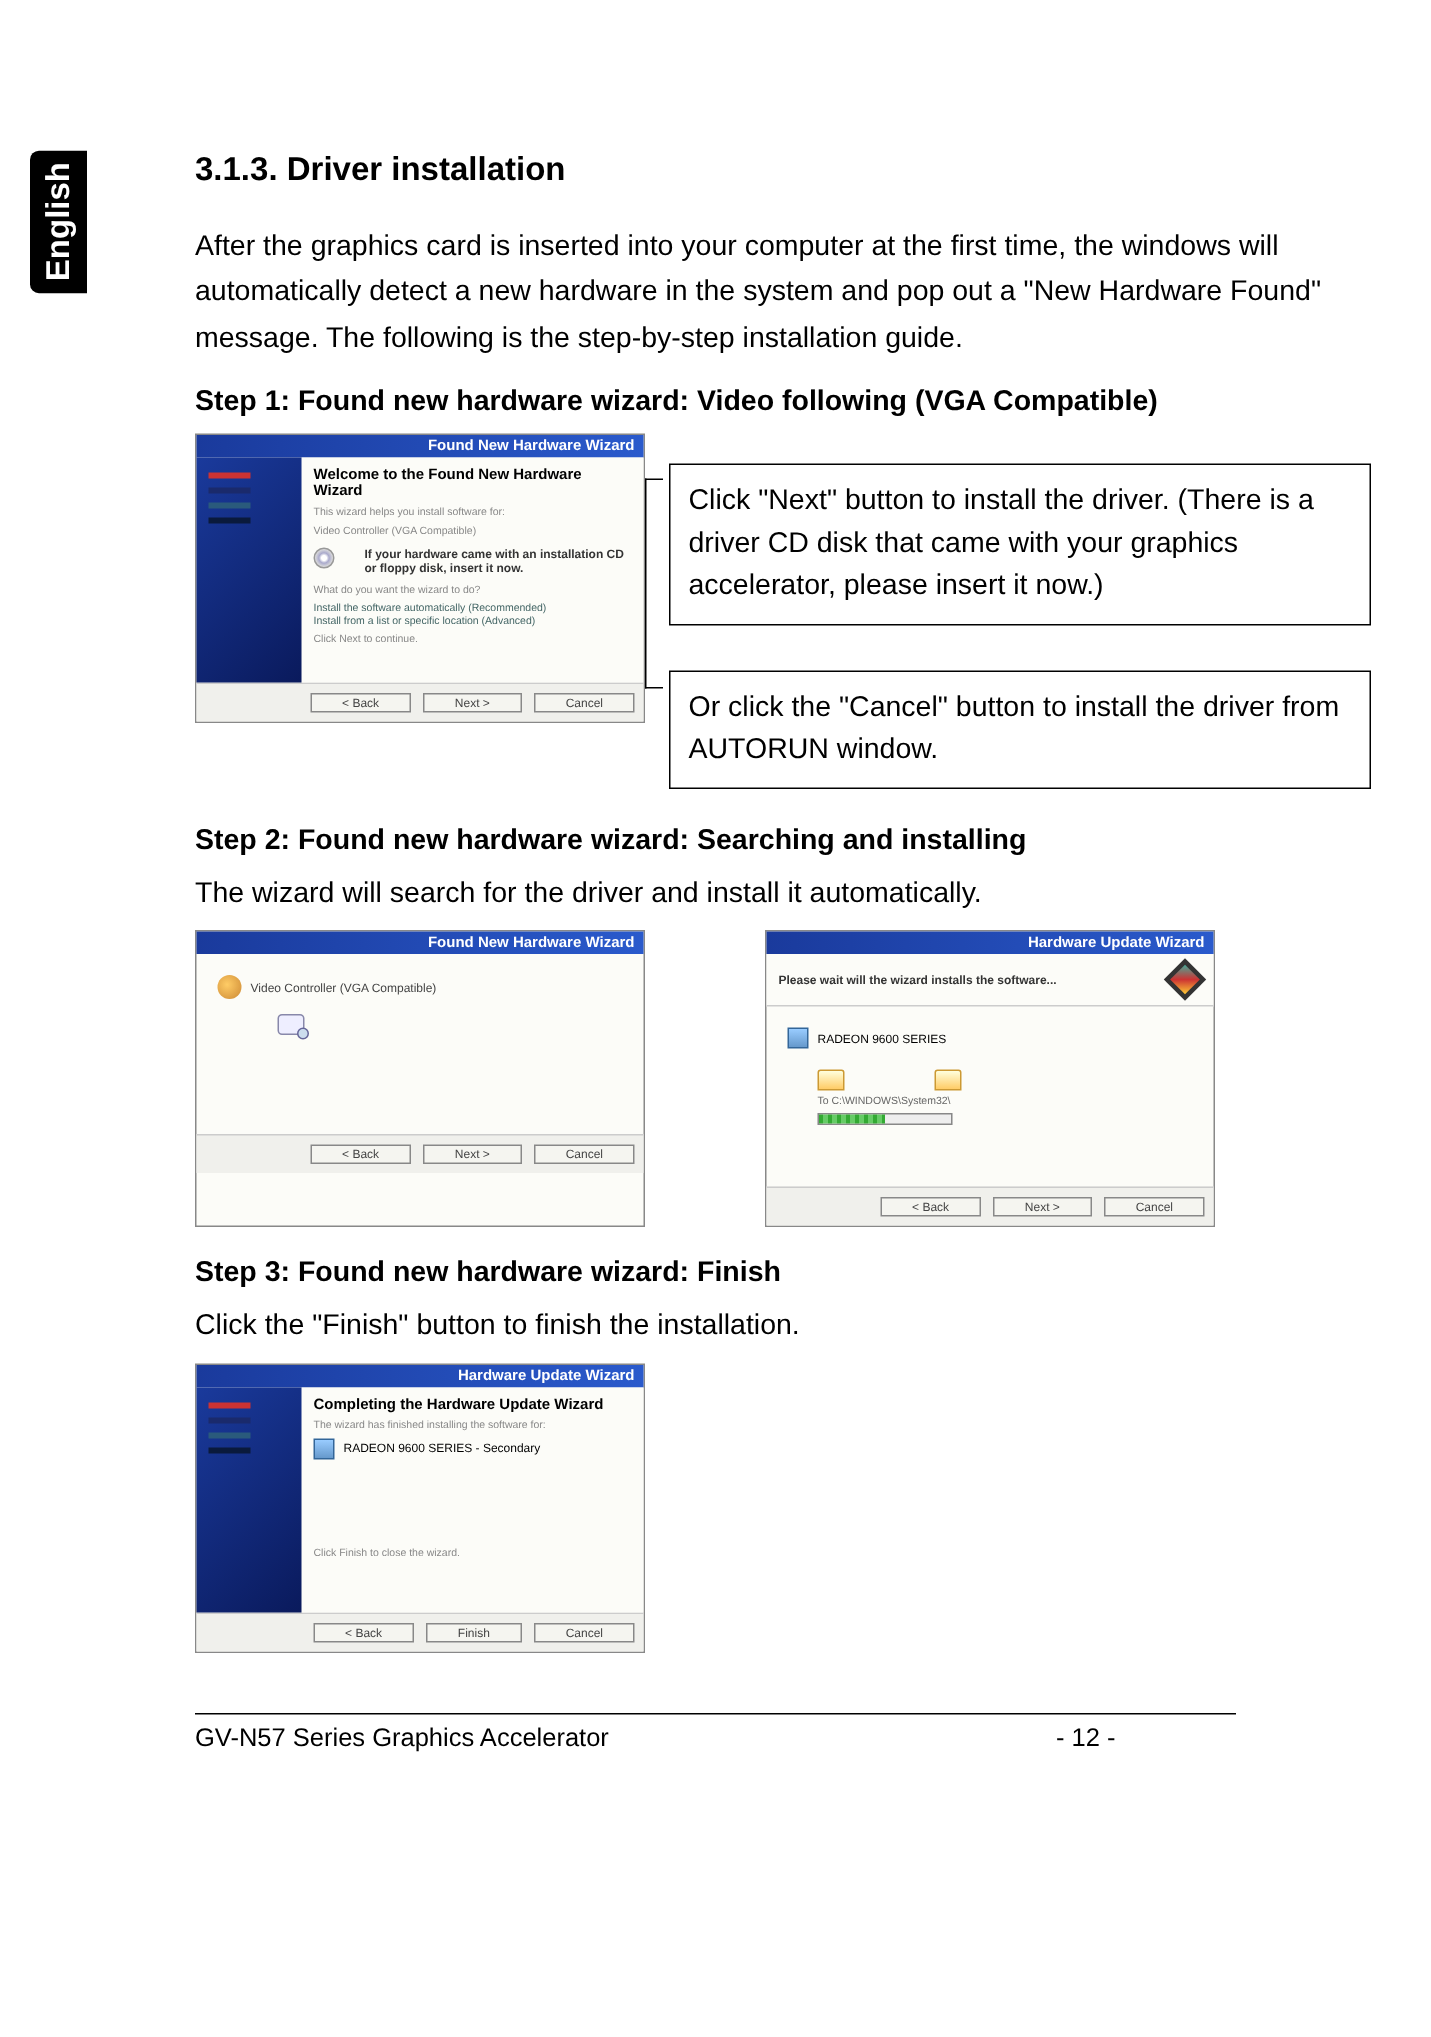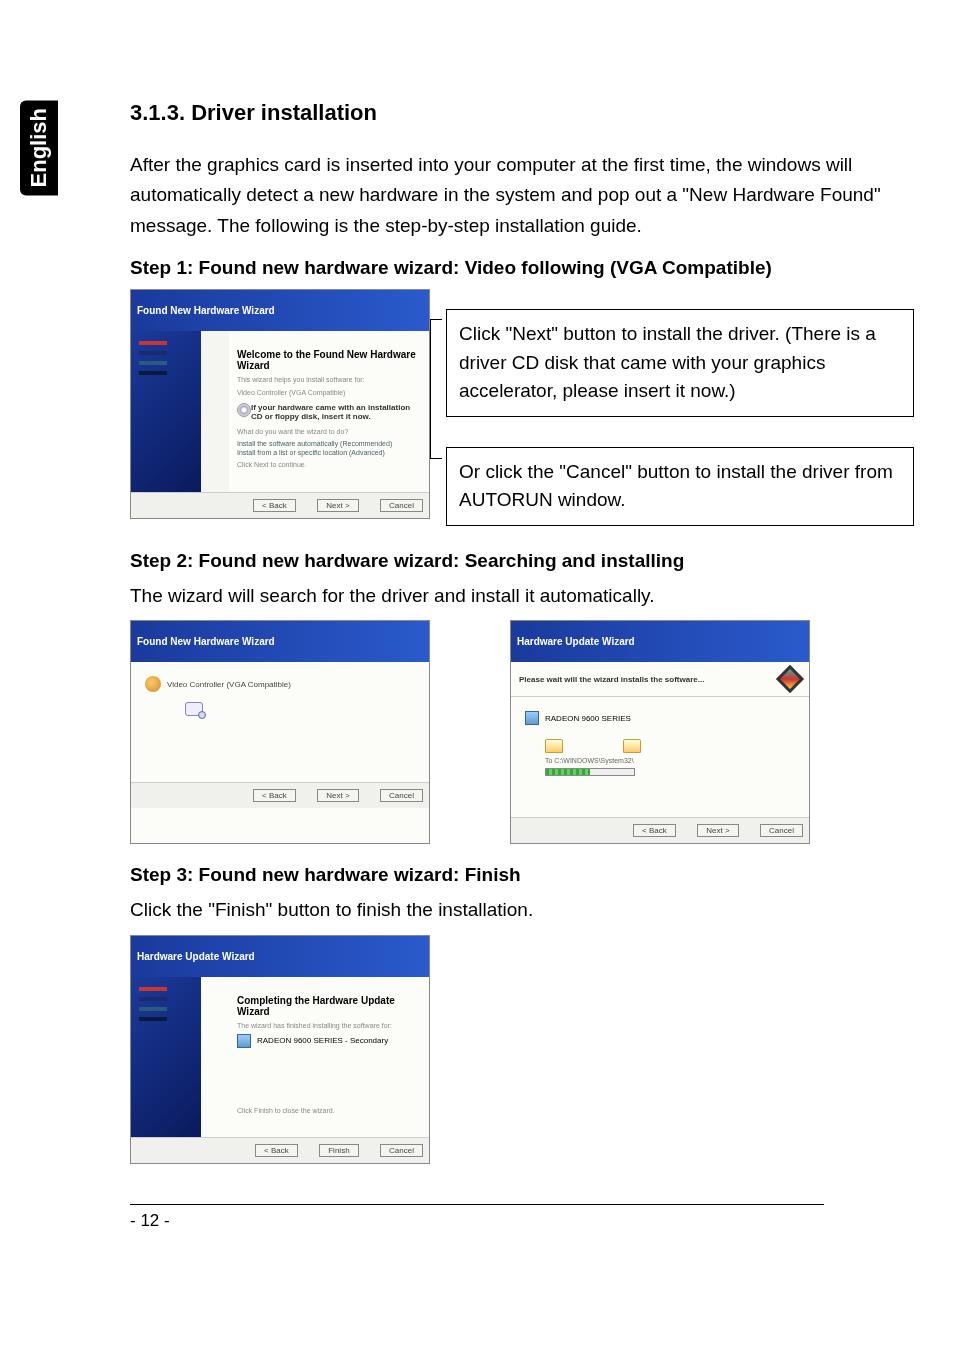--- a/index.html
+++ b/index.html
@@ -61,23 +61,24 @@
     }
     .wizard-mock {
       border: 1px solid #888;
       width: 300px;
       background: #f5f5f2;
       font-size: 9px;
     }
     .wizard-titlebar {
       background: linear-gradient(to right, #1a3a9c, #2a5acc);
       color: #fff;
-      padding: 15px 6px;
+      padding: 2px 6px;
       font-size: 10px;
       font-weight: bold;
+      text-align: right;
     }
     .wizard-body {
       display: flex;
       min-height: 150px;
     }
     .wizard-sidebar {
       width: 70px;
       background: linear-gradient(135deg, #1a3a9c, #0a1a5c);
       position: relative;
     }
@@ -87,39 +88,38 @@
       left: 8px;
       width: 28px;
     }
     .stripe { height: 4px; margin-bottom: 6px; }
     .stripe.red { background: #c33; }
     .stripe.navy { background: #1a2a6c; }
     .stripe.teal { background: #2a5a7c; }
     .stripe.dark { background: #0a1a3c; }
     .wizard-main {
       flex: 1;
-      padding: 18px 8px;
+      padding: 6px 8px;
       background: #fcfcf8;
-      margin-left: 28px;
     }
     .wizard-main-title {
       font-weight: bold;
       font-size: 10px;
       margin-bottom: 2px;
     }
     .wizard-text-blur {
       color: #888;
       font-size: 7px;
       line-height: 1.3;
       margin: 4px 0;
     }
     .cd-note {
       display: flex;
       align-items: flex-start;
-      gap: 0;
+      gap: 20px;
       margin: 6px 0;
       justify-content: center;
     }
     .cd-icon {
       width: 14px;
       height: 14px;
       border-radius: 50%;
       background: radial-gradient(circle, #fff 20%, #aac 40%, #ddd 70%);
       border: 1px solid #999;
       flex-shrink: 0;
@@ -129,23 +129,23 @@
     .wizard-footer {
       text-align: right;
       padding: 6px;
       background: #f0f0ec;
       border-top: 1px solid #ccc;
     }
     .wiz-btn {
       display: inline-block;
       border: 1px solid #888;
       background: #f5f5f0;
-      padding: 1px 8px;
+      padding: 1px 20px;
       font-size: 8px;
-      margin-left: 19px;
+      margin-left: 6px;
       color: #444;
     }
     .callouts {
       flex: 1;
       display: flex;
       flex-direction: column;
       gap: 30px;
       position: relative;
       margin-top: 20px;
     }
@@ -414,14 +414,15 @@
     <div class="wizard-footer">
       <span class="wiz-btn">&lt; Back</span>
       <span class="wiz-btn">Finish</span>
       <span class="wiz-btn">Cancel</span>
     </div>
   </div>
 
 </div>
 
 <div class="page-footer">
+  <div class="footer-left">GV-N57 Series Graphics Accelerator</div>
   <div class="footer-page">- 12 -</div>
 </div>
 
 </body></html>

